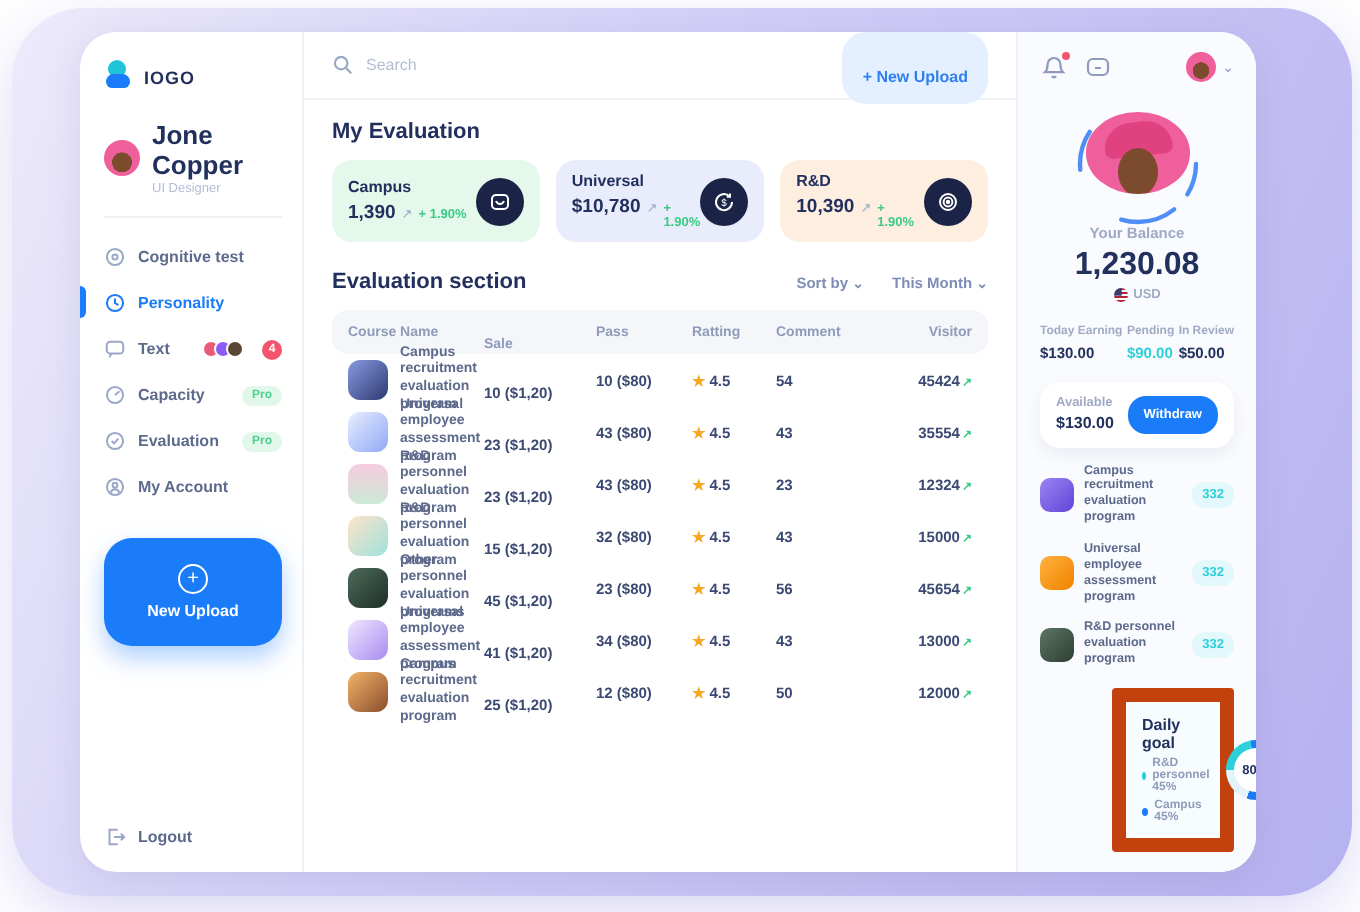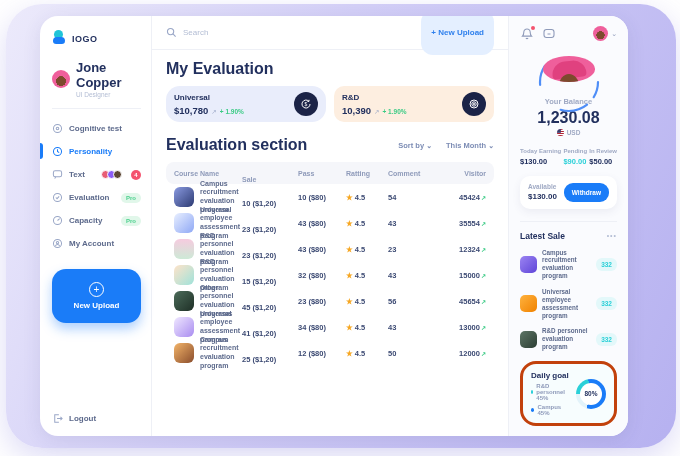--- a/index.html
+++ b/index.html
@@ -49,34 +49,34 @@
                 gap:4px; cursor:pointer; box-shadow:0 6px 12px rgba(26,124,248,.35); }
   .plus-circle { width:15px; height:15px; border:1.4px solid #fff; border-radius:50%;
                  display:flex; align-items:center; justify-content:center; font-size:10px; line-height:1; }
   .upload-label { font-size:8px; font-weight:bold; }
   .sb-spacer { flex:1; }
   .logout { display:flex; align-items:center; gap:6px; color:#5d6a8c; font-size:8px; font-weight:bold; cursor:pointer; }
   .logout .nicon { width:11px; height:11px; color:#9aa7c7; display:flex; }
 
   
   .main { flex:1; display:flex; flex-direction:column; min-width:0; }
-  .main-header { height:34px; flex:none; border-bottom:1px solid #eef0f6; display:flex; align-items:center;
+  .main-header { height:34px; flex:none; border-bottom:1px solid #eef0f6; display:flex; 
                  padding:0 14px; gap:8px; }
   .search-wrap { display:flex; align-items:center; gap:6px; flex:1; }
   .search-wrap svg { color:#9aa7c7; }
   .search-input { border:none; outline:none; font-size:8px; color:#22305e; width:110px; font-family:inherit; }
   .search-input::placeholder { color:#b3bdd4; }
   .new-upload-pill { background:#e4efff; color:#2f80ed; border:none; font-size:8px; font-weight:bold;
                      padding:18px 10px; border-radius:12px; cursor:pointer; font-family:inherit; }
   .main-body { padding:10px 14px; overflow:hidden; }
-  .sec-title { font-size:16px; font-weight:bold; color:#22305e; }
+  .sec-title { font-size:11px; font-weight:bold; color:#22305e; }
   .cards { display:flex; gap:8px; margin-top:8px; }
   .stat-card { flex:1; border-radius:10px; padding:6px 8px; display:flex; align-items:center; cursor:pointer; }
   .stat-card.c1 { background:#e4f8ec; }
-  .stat-card.c2 { background:#e9edfb;border-radius:14px; }
+  .stat-card.c2 { background:#e9edfb; }
   .stat-card.c3 { background:#fdeee0; }
   .stat-info { flex:1; min-width:0; }
   .stat-title { font-size:8px; font-weight:bold; color:#22305e; }
   .stat-line { display:flex; align-items:baseline; gap:3px; margin-top:3px; }
   .stat-value { font-size:9.5px; font-weight:bold; color:#22305e; }
   .stat-trend-arrow { font-size:6.5px; color:#9aa7c7; }
   .stat-trend { font-size:6.5px; color:#3bcb85; font-weight:bold; }
   .stat-icon { width:24px; height:24px; border-radius:50%; background:#1b2347; flex:none;
                display:flex; align-items:center; justify-content:center; color:#fff; }
 
@@ -150,22 +150,22 @@
   .ls-title { font-size:8.5px; font-weight:bold; color:#22305e; }
   .ls-menu { margin-left:auto; color:#b3bdd4; font-size:7px; letter-spacing:1px; cursor:pointer; }
   .ls-item { display:flex; align-items:center; gap:5px; margin-top:8px; cursor:pointer; }
   .ls-thumb { width:17px; height:17px; border-radius:5px; flex:none; }
   .lt1 { background:linear-gradient(135deg,#9b84f2,#5f45d8); }
   .lt2 { background:linear-gradient(135deg,#ffb23e,#f08200); }
   .lt3 { background:linear-gradient(135deg,#5d7566,#2c3e33); }
   .ls-name { font-size:6.3px; color:#5d6a8c; font-weight:bold; line-height:1.25; flex:1; min-width:0; }
   .ls-badge { background:#e3f8fa; color:#2bd0d8; font-size:6.5px; font-weight:bold; padding:3px 5px; border-radius:6px; }
 
-  .goal-card { margin-top:10px; border:3px solid #c2410c; background:#f7fdfe; border-radius:16px;
-               padding:7px 8px; display:flex; align-items:center; gap:6px; }
+  .goal-card { margin-top:10px; border:7px solid #c2410c; background:#f7fdfe; border-radius:2px;
+               padding:7px 8px; display:flex; align-items:center; gap:6px;margin-left:36px; }
   .goal-title { font-size:8px; font-weight:bold; color:#22305e; }
   .goal-item { display:flex; align-items:center; gap:3px; margin-top:3px; }
   .goal-dot { width:4px; height:4px; border-radius:50%; }
   .gd-cyan { background:#2bd0d8; } .gd-blue { background:#1a7cf8; }
   .goal-lbl { font-size:6px; color:#8f9bba; font-weight:bold; }
   .donut { position:relative; width:30px; height:30px; border-radius:50%; flex:none; margin-left:auto;
            background:conic-gradient(from -90deg,#2bd0d8 0 22%,#1a7cf8 22% 80%,#e3f3fa 80%); }
   .donut::after { content:""; position:absolute; inset:4px; background:#fff; border-radius:50%; }
   .donut span { position:absolute; inset:0; display:flex; align-items:center; justify-content:center;
                 font-size:6.5px; font-weight:bold; color:#22305e; z-index:1; }
@@ -225,34 +225,34 @@
               <i class="v1"></i>
               <i class="v2"></i>
               <i class="v3"></i>
             </span>
           <span class="count-badge">4</span>
         </div>
         <div class="nav-item">
           <span class="nicon">
             <svg viewBox="0 0 12 12" width="11" height="11" fill="none" stroke="currentColor" stroke-width="1.1">
                 <circle cx="6" cy="6" r="4.4"></circle>
-                <path d="M4.2 6l1.3 1.3 2.3-2.6"></path>
+                <path d="M6 6L8.4 4"></path>
               </svg>
             </span>
-          <span>Evaluation</span>
+          <span>Capacity</span>
           <span class="pro-badge">Pro</span>
         </div>
         <div class="nav-item">
           <span class="nicon">
             <svg viewBox="0 0 12 12" width="11" height="11" fill="none" stroke="currentColor" stroke-width="1.1">
                 <circle cx="6" cy="6" r="4.4"></circle>
-                <path d="M6 6L8.4 4"></path>
+                <path d="M4.2 6l1.3 1.3 2.3-2.6"></path>
               </svg>
             </span>
-          <span>Capacity</span>
+          <span>Evaluation</span>
           <span class="pro-badge">Pro</span>
         </div>
         <div class="nav-item">
           <span class="nicon">
             <svg viewBox="0 0 12 12" width="11" height="11" fill="none" stroke="currentColor" stroke-width="1.1">
                 <circle cx="6" cy="6" r="4.4"></circle>
                 <circle cx="6" cy="5" r="1.3"></circle>
                 <path d="M3.6 9c.5-1.2 1.4-1.8 2.4-1.8S7.9 7.8 8.4 9"></path>
               </svg>
             </span>
@@ -286,20 +286,36 @@
             </svg>
           <input class="search-input" type="text" placeholder="Search" style="">
         </div>
         <button class="new-upload-pill">+ New Upload</button>
       </div>
 
       <div class="main-body">
         <div class="sec-title">My Evaluation</div>
 
         <div class="cards">
+          <div class="stat-card c1">
+            <div class="stat-info">
+              <div class="stat-title">Campus</div>
+              <div class="stat-line">
+                <span class="stat-value">1,390</span>
+                <span class="stat-trend-arrow">↗</span>
+                <span class="stat-trend">+ 1.90%</span>
+              </div>
+            </div>
+            <span class="stat-icon">
+              <svg viewBox="0 0 12 12" width="12" height="12" fill="none" stroke="currentColor" stroke-width="1">
+                  <rect x="2" y="2.5" width="8" height="7" rx="2"></rect>
+                  <path d="M4 5.5c.4 1 1.2 1.5 2 1.5s1.6-.5 2-1.5"></path>
+                </svg>
+              </span>
+          </div>
           <div class="stat-card c2">
             <div class="stat-info">
               <div class="stat-title">Universal</div>
               <div class="stat-line">
                 <span class="stat-value">$10,780</span>
                 <span class="stat-trend-arrow">↗</span>
                 <span class="stat-trend">+ 1.90%</span>
               </div>
             </div>
             <span class="stat-icon">
@@ -484,24 +500,20 @@
       </div>
 
       <div class="avail-card">
         <span class="avail">
           <div class="lbl">Available</div>
           <div class="val">$130.00</div>
         </span>
         <button class="withdraw-btn">Withdraw</button>
       </div>
 
-      <div class="ls-head">
-        <span class="ls-title">Latest Sale</span>
-        <span class="ls-menu">•••</span>
-      </div>
 
       <div class="ls-item">
         <span class="ls-thumb lt1"></span>
         <span class="ls-name">Campus recruitment evaluation program</span>
         <span class="ls-badge">332</span>
       </div>
       <div class="ls-item">
         <span class="ls-thumb lt2"></span>
         <span class="ls-name">Universal employee assessment program</span>
         <span class="ls-badge">332</span>

